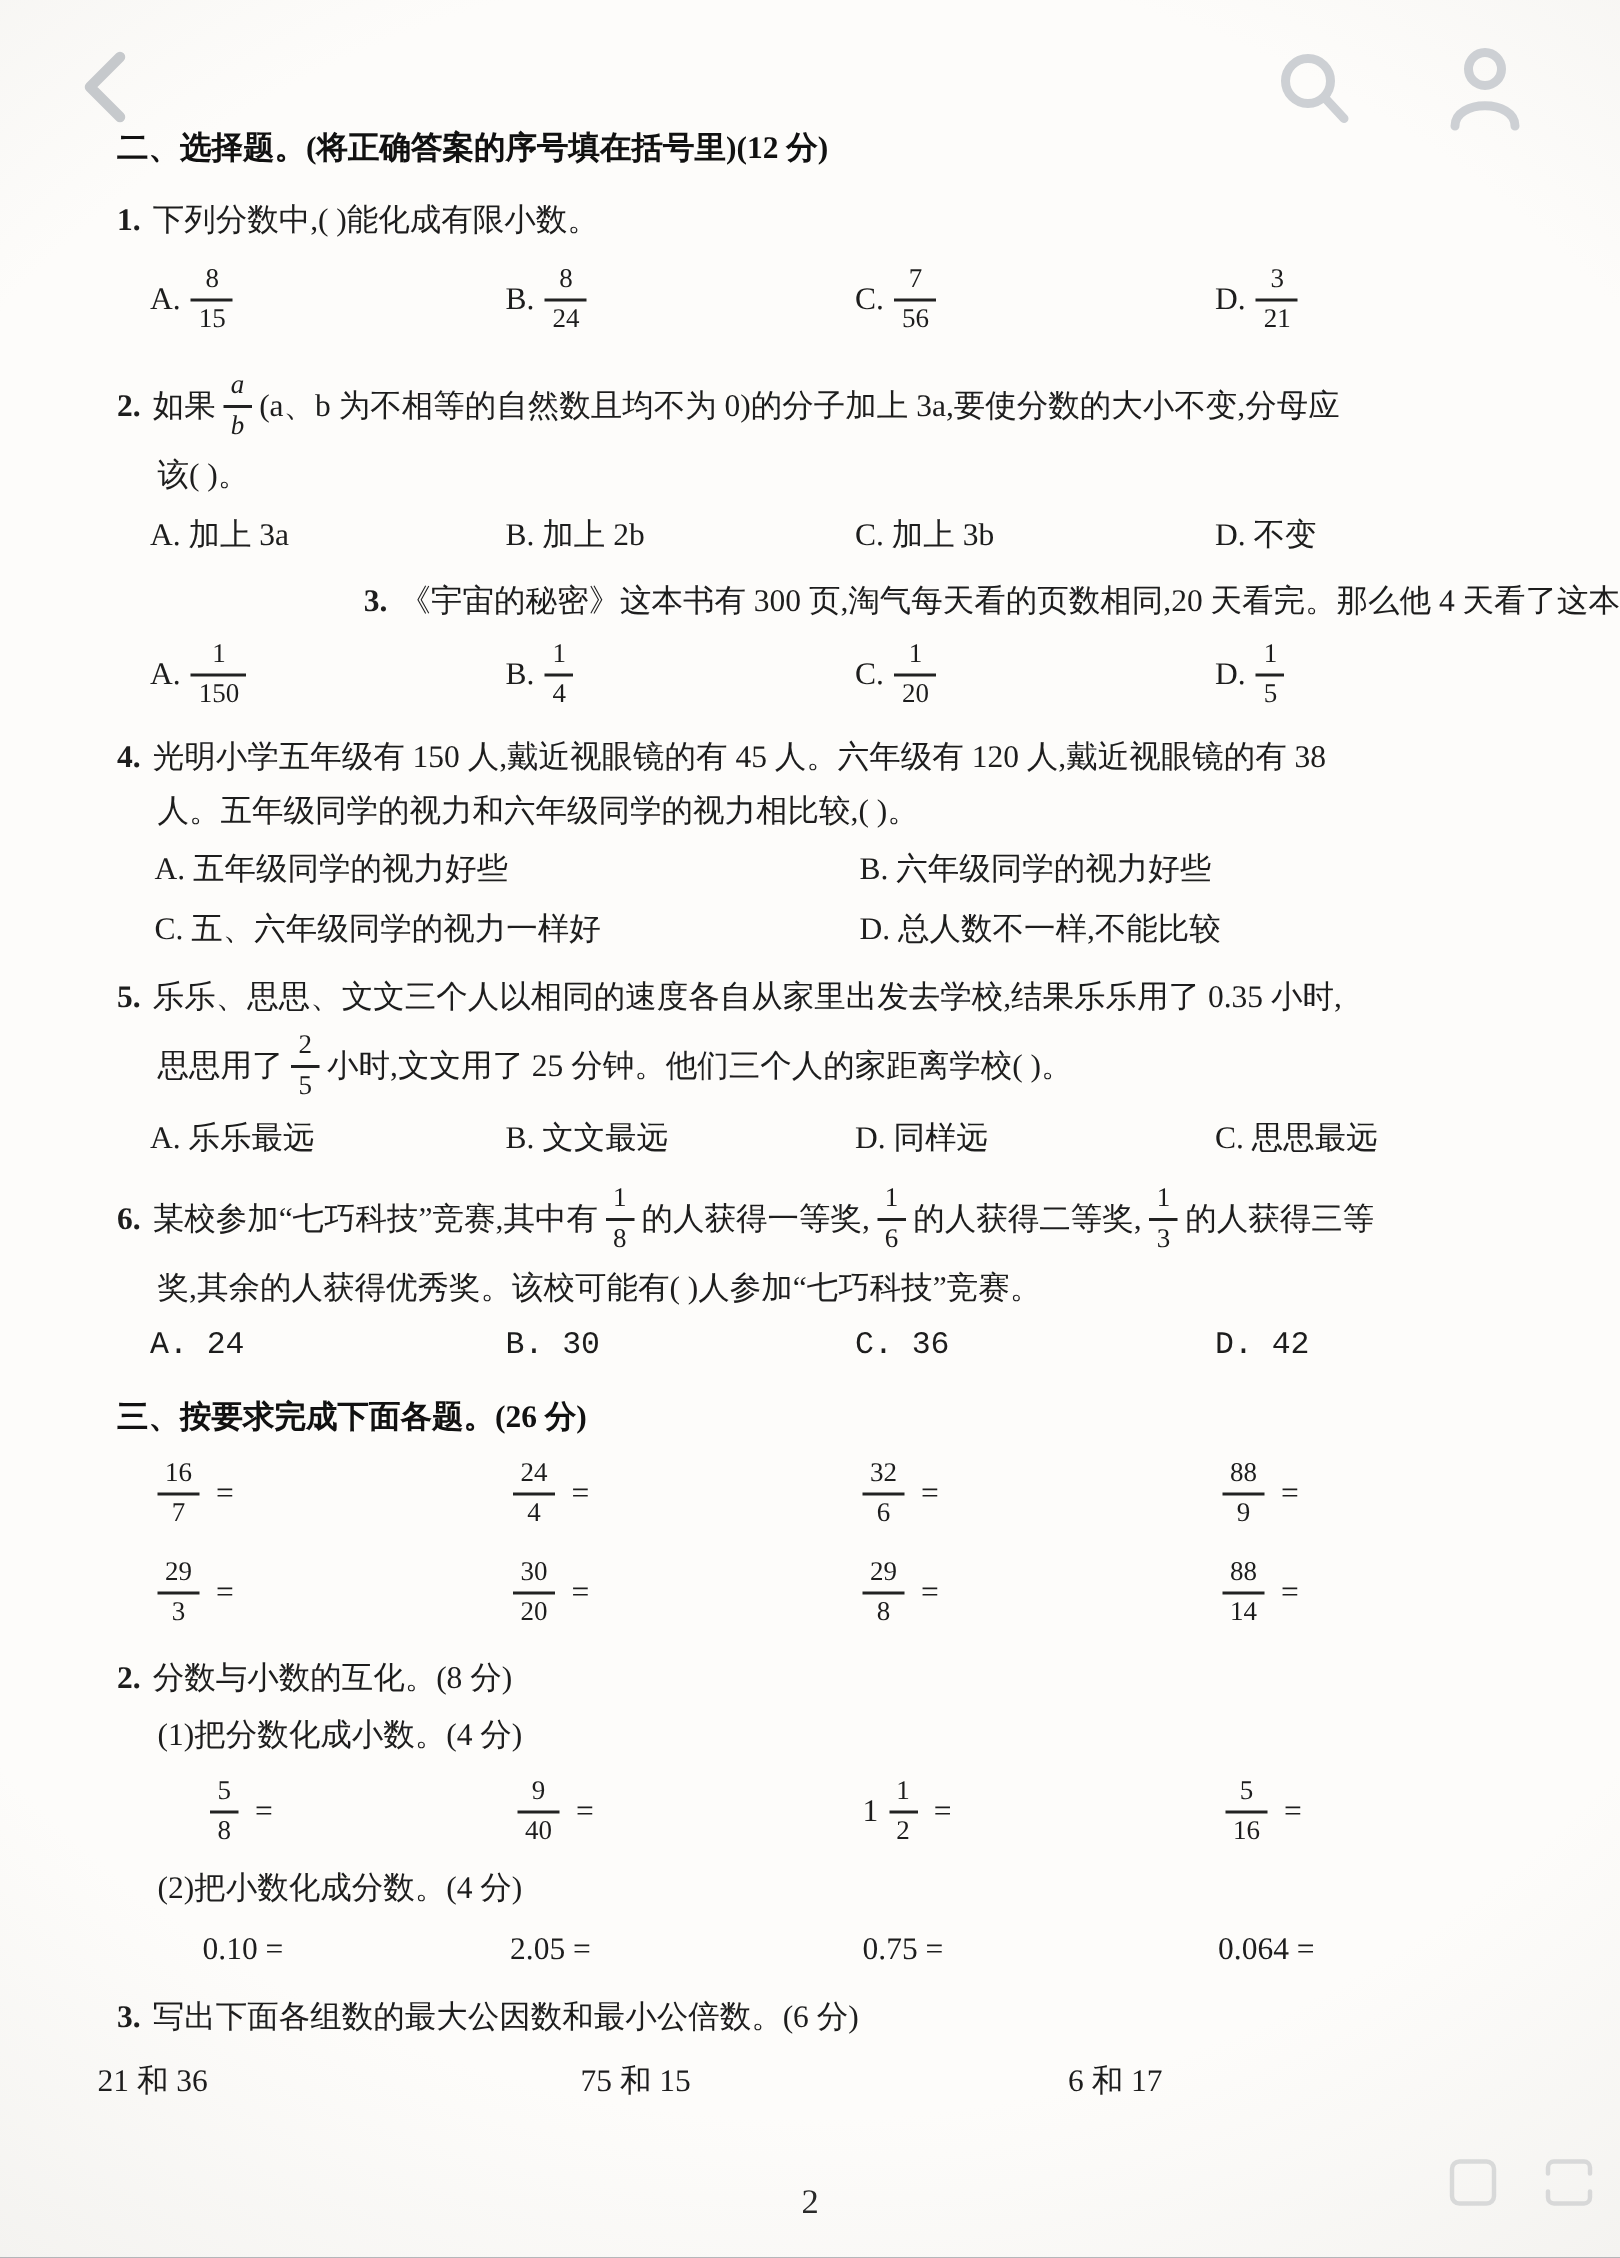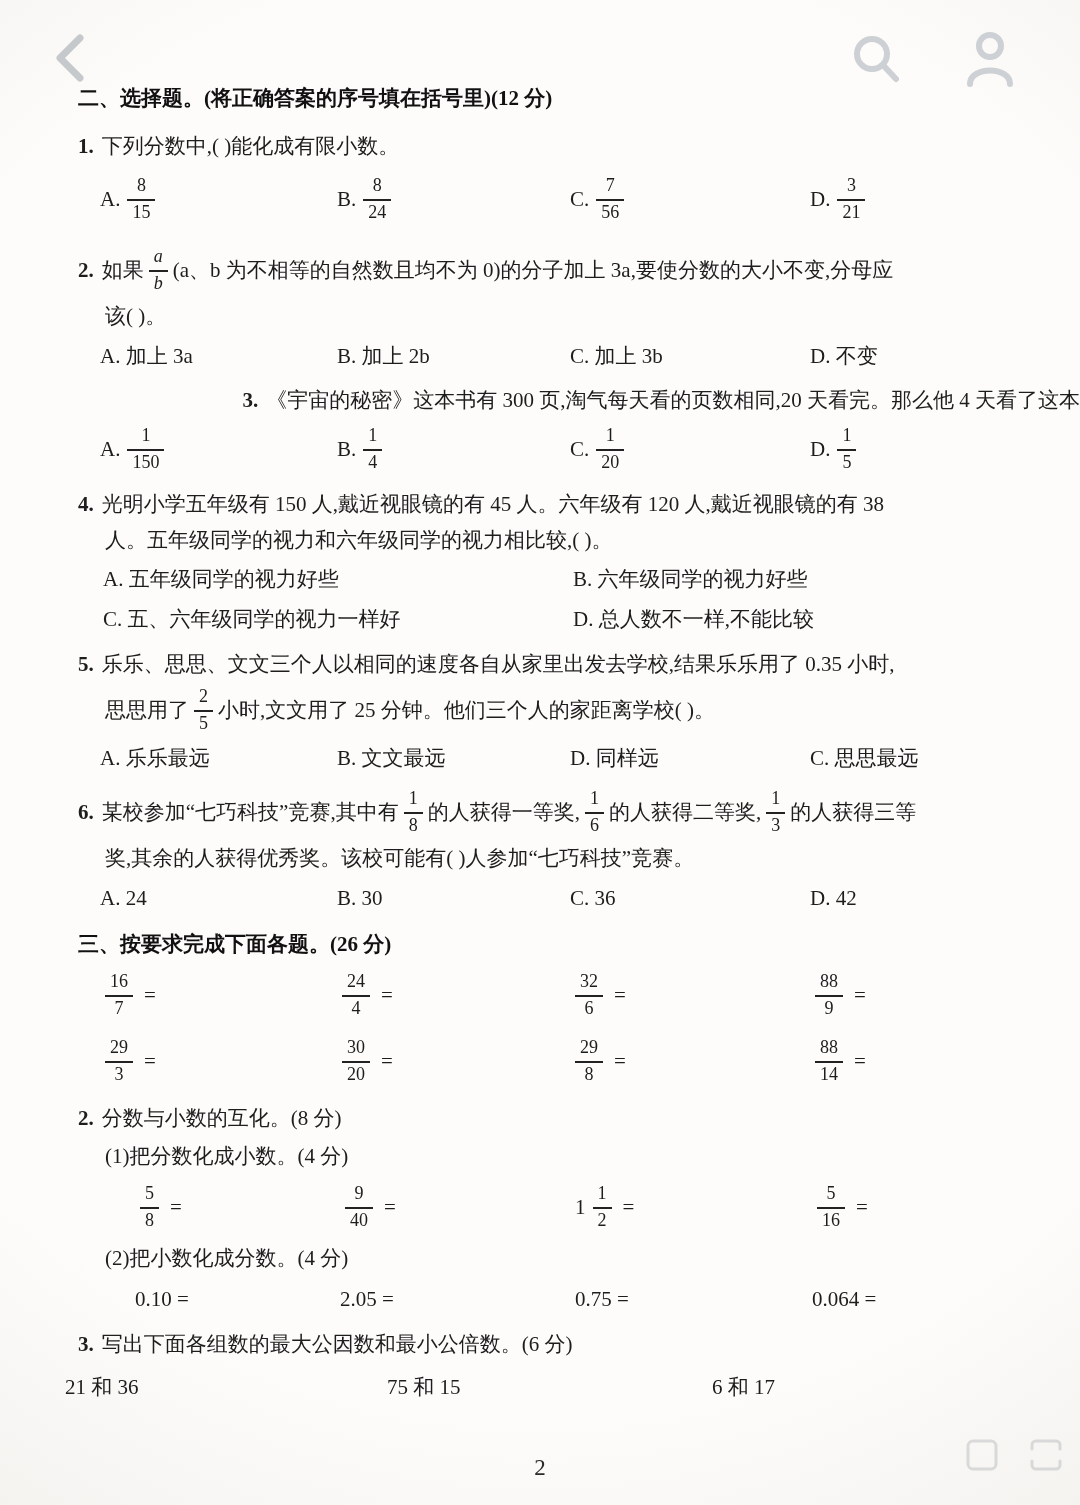--- a/index.html
+++ b/index.html
@@ -187,21 +187,21 @@
           <span class="fden">6</span>
         </span>
       <span>的人获得二等奖,</span>
       <span class="frac">
           <span class="fnum">1</span>
           <span class="fden">3</span>
         </span>
       <span>的人获得三等</span>
     </div>
     <div class="line ind105">奖,其余的人获得优秀奖。该校可能有(        )人参加“七巧科技”竞赛。</div>
-    <div class="opts4" style="margin-top:4px;">
+    <div class="opts4" style="margin-top:4px;font-family:Liberation Mono, monospace;">
       <span>A. 24</span>
       <span>B. 30</span>
       <span>C. 36</span>
       <span>D. 42</span>
     </div>
 
     <div class="line title ind78" style="margin-top:10px;">三、按要求完成下面各题。(26 分)</div>
 
     <div class="opts4 frow" style="margin-top:4px;">
       <span>

